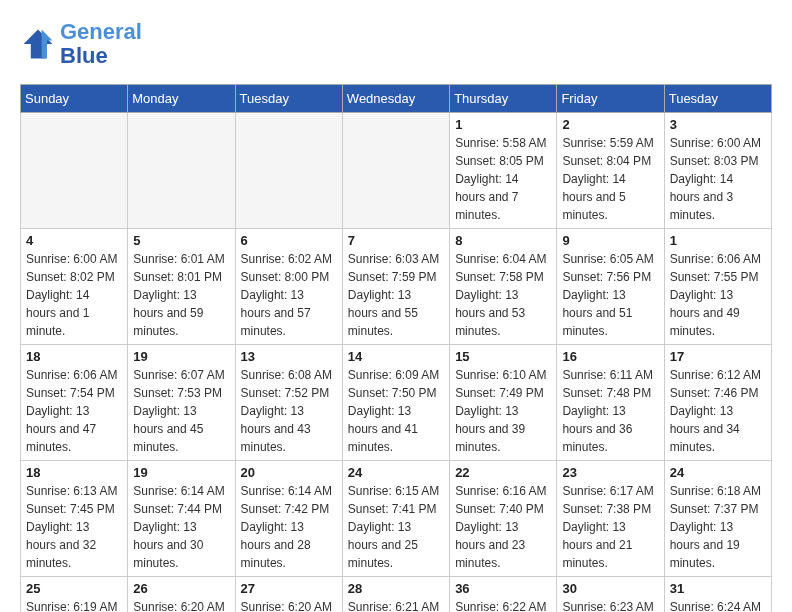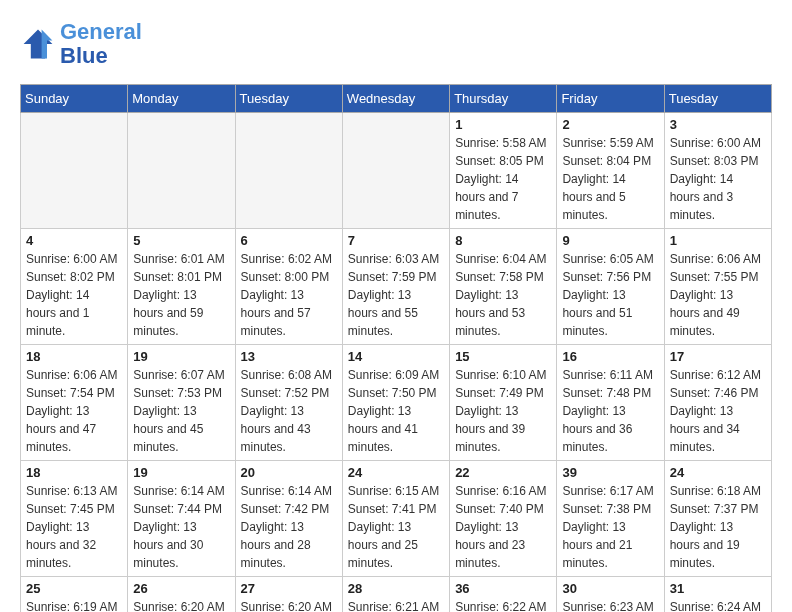--- a/index.html
+++ b/index.html
@@ -211,21 +211,21 @@
         </td>
         <td>
           <span class="day-num">24</span>
           <div class="day-info">Sunrise: 6:15 AM<br>Sunset: 7:41 PM<br>Daylight: 13 hours and 25 minutes.</div>
         </td>
         <td>
           <span class="day-num">22</span>
           <div class="day-info">Sunrise: 6:16 AM<br>Sunset: 7:40 PM<br>Daylight: 13 hours and 23 minutes.</div>
         </td>
         <td>
-          <span class="day-num">39</span>
+          <span class="day-num">23</span>
           <div class="day-info">Sunrise: 6:17 AM<br>Sunset: 7:38 PM<br>Daylight: 13 hours and 21 minutes.</div>
         </td>
         <td>
           <span class="day-num">24</span>
           <div class="day-info">Sunrise: 6:18 AM<br>Sunset: 7:37 PM<br>Daylight: 13 hours and 19 minutes.</div>
         </td>
       </tr>
       <tr>
         <td>
           <span class="day-num">25</span>

